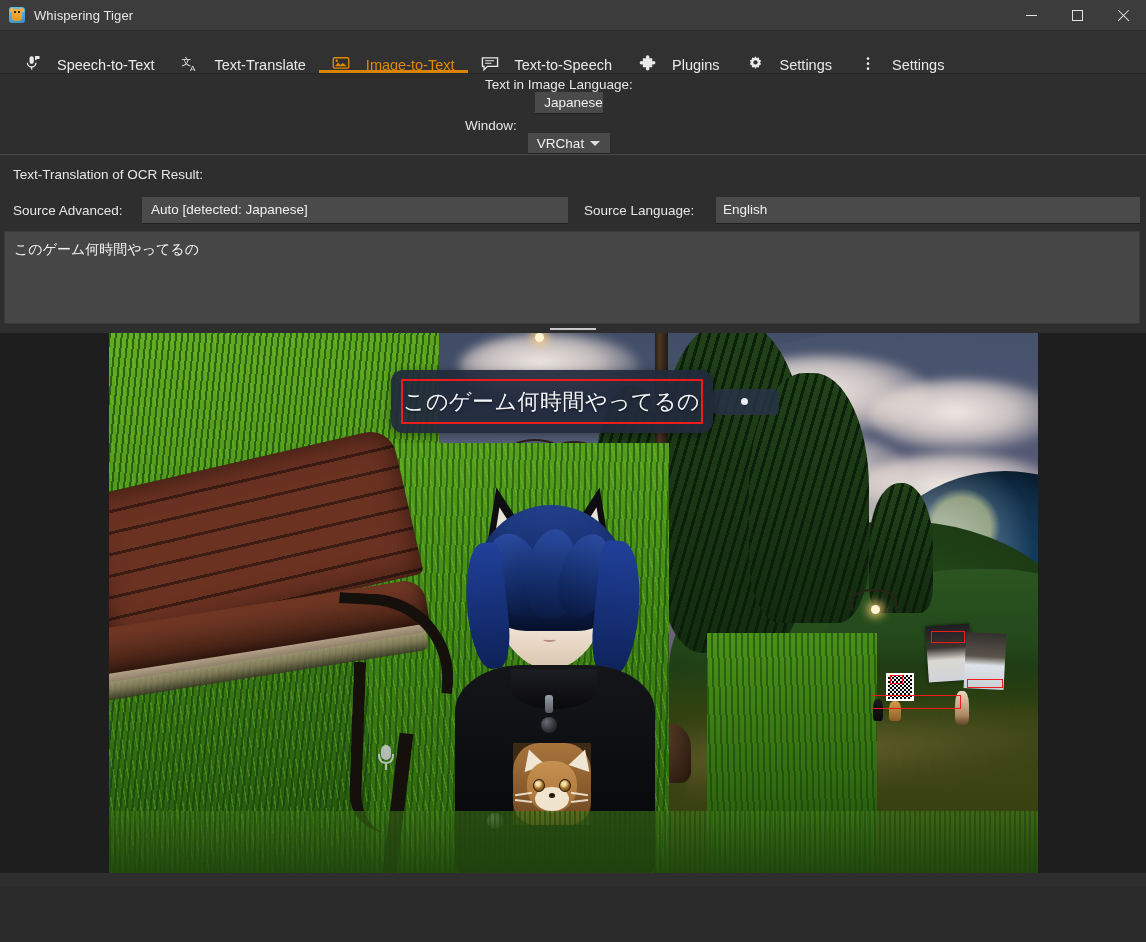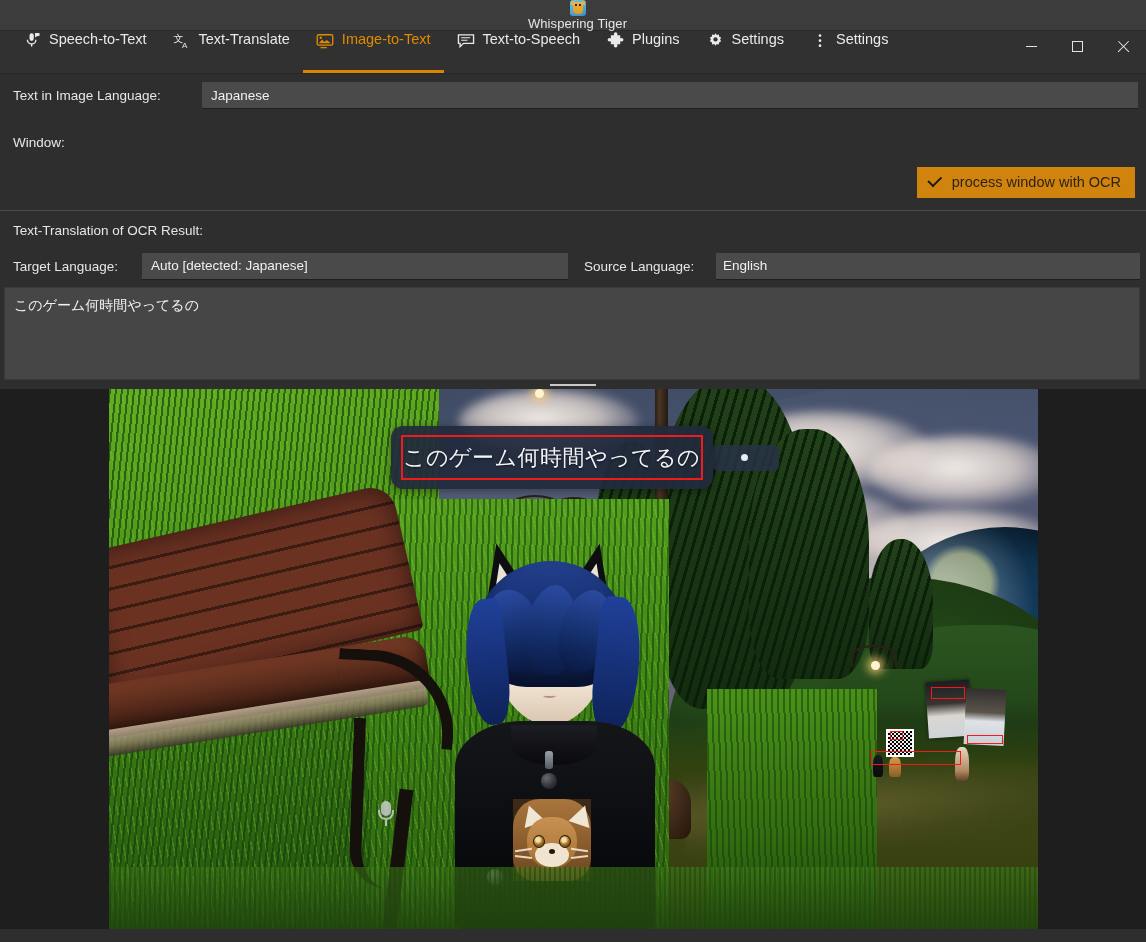--- a/index.html
+++ b/index.html
@@ -12,21 +12,20 @@
     -webkit-font-smoothing: antialiased;
   }
 
   
   .titlebar {
     height: 31px;
     background: #3c3c3c;
     display: flex;
     align-items: center;
     border-bottom: 1px solid #2a2a2a;
-    flex-direction: column;
   }
   .app-icon {
     width: 16px; height: 16px;
     margin-left: 9px;
     border-radius: 3px;
     background: linear-gradient(160deg,#6fc4e8 0%,#4fa6d8 55%,#3a8cc0 100%);
     position: relative; flex: none;
     overflow: hidden;
   }
   .app-icon::before {
@@ -70,40 +69,41 @@
   
   .tabbar {
     height: 43px;
     background: #313131;
     display: flex;
     align-items: stretch;
     border-bottom: 1px solid #272727;
     padding-left: 10px;
   }
   .tab {
-    display: flex; align-items: flex-start; gap: 7px;
+    display: flex; align-items: flex-end; gap: 15px;
     padding: 0 13px;
     font-size: 14.5px;
     color: #e9e9e9;
     position: relative;
     white-space: nowrap;
   }
   .tab .ico { display: flex; align-items: center; justify-content: center; width: 19px; height: 19px; flex: none; }
   .tab.active { color: #e08a00; }
   .tab.active::after {
     content: "";
     position: absolute; left: 0; right: 0; bottom: 0;
     height: 3px; background: #d98500;
   }
 
   
   .panel { background: #2e2e2e; }
   .row {
     display: flex; align-items: center;
     height: 40px;
+    flex-direction: column;
   }
   .lbl {
     font-size: 13.5px; color: #e6e6e6;
     padding-left: 13px;
     flex: none;
   }
   .field {
     background: #4a4a4a;
     border: none;
     border-bottom: 1px solid #1f1f1f;
@@ -121,21 +121,21 @@
     border-left: 5px solid transparent;
     border-right: 5px solid transparent;
     border-top: 5px solid #dcdcdc;
   }
 
   .row-lang { padding-top: 3px; }
   .row-lang .lbl { width: 202px; }
   .row-lang .field { flex: 1; margin-right: 8px; text-align: center; }
 
   .row-window { padding-top: 4px; }
-  .row-window .lbl { width: 242px; margin-top: 12px; }
+  .row-window .lbl { width: 242px; }
   .row-window .field { flex: 1; margin-right: 8px; }
 
   .row-button {
     height: 56px; display: flex; align-items: center; justify-content: flex-end;
     padding-right: 11px;
   }
   .ocr-btn {
     background: #d1840d;
     color: #2c2317;
     font-size: 14.5px;
@@ -712,35 +712,33 @@
 
 <div class="panel">
 
   <div class="row row-lang">
     <div class="lbl">Text in Image Language:</div>
     <div class="field">Japanese</div>
   </div>
 
   <div class="row row-window">
     <div class="lbl">Window:</div>
-  </div>
-
-  <div class="row-button">
-    <button class="ocr-btn">
-      <span class="check"></span>
-      <span>process window with OCR</span>
-    </button>
-  </div>
+    <div class="field combo">
+      <span>VRChat</span>
+      <span class="caret"></span>
+    </div>
+  </div>
+
 
   <div class="hr"></div>
 
   <div class="section-title">Text-Translation of OCR Result:</div>
 
   <div class="row-langs">
-    <div class="lbl">Target Language:</div>
+    <div class="lbl">Source Advanced:</div>
     <div class="field field-src">Auto [detected: Japanese]</div>
     <div class="lbl lbl-target">Source Language:</div>
     <div class="field field-tgt">English</div>
   </div>
 
   <div class="panes">
     <div class="pane jp">このゲーム何時間やってるの</div>
   </div>
 
   <div class="splitter">

